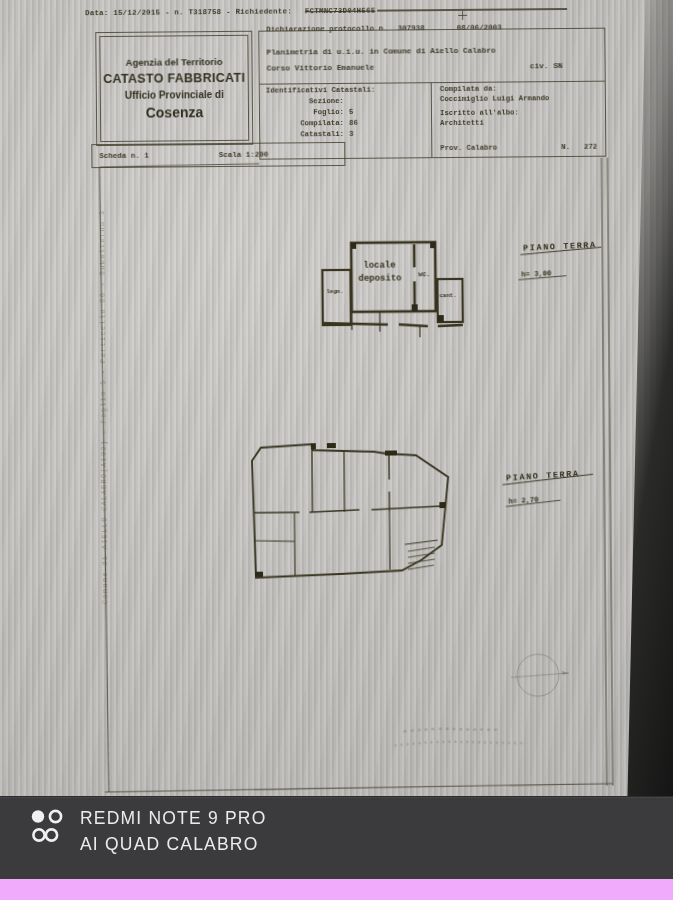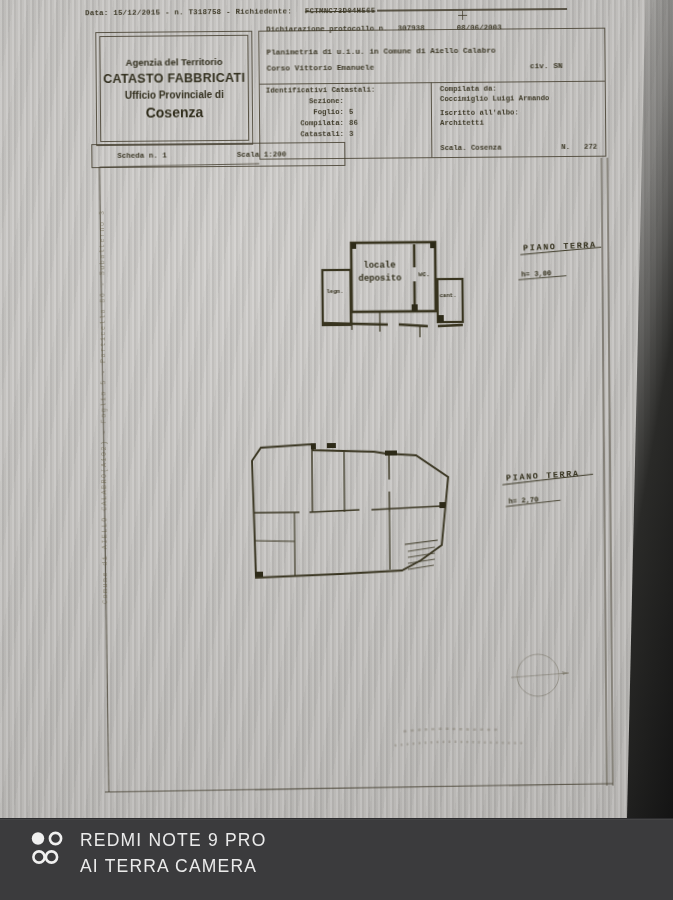--- a/index.html
+++ b/index.html
@@ -33,21 +33,21 @@
   .office-box{position:absolute;left:95px;top:30px;width:155px;height:112px;border:1.2px solid var(--line);}
   .office-inner{position:absolute;inset:3px;border:1px solid var(--line);display:flex;flex-direction:column;
     align-items:center;justify-content:center;gap:4px;text-align:center;}
   .office-l1{font-size:9.5px;text-align:center;}
   .office-l2{font-size:12.5px;letter-spacing:.3px;}
   .office-l3{font-size:10px;}
   .office-l4{font-size:14px;}
 
   .sheet-row{position:absolute;left:90px;top:142px;width:252px;height:22px;border:1.1px solid var(--line);
     display:flex;align-items:center;font-size:7.5px;}
-  .sheet-row .scheda{margin-left:25px;text-align:right;}
+  .sheet-row .scheda{margin-left:7px;text-align:right;}
   .sheet-row .scala{margin-left:70px;}
 
   .header-box{position:absolute;left:258px;top:30px;width:345px;height:127px;border:1.1px solid var(--line);}
   .protocol-row{position:absolute;left:7px;top:-6px;display:flex;align-items:center;font-size:7.5px;white-space:nowrap;}
   .protocol-row .num{margin-left:10px;}
   .protocol-row .date{margin-left:32px;}
   .planimetria{position:absolute;left:7px;top:17px;font-size:7.8px;white-space:nowrap;}
   .address-row{position:absolute;left:7px;right:42px;top:33px;display:flex;justify-content:space-between;font-size:7.8px;}
   .hdr-divider{position:absolute;left:0;right:0;top:52px;height:0;border-top:1.1px solid var(--line);}
   .cols{position:absolute;left:0;right:0;top:52px;bottom:0;display:flex;}
@@ -57,21 +57,21 @@
   .ids-row .lbl{width:78px;text-align:right;}
   .ids-row .val{margin-left:5px;}
   .col-comp{flex:1;display:flex;flex-direction:column;padding:3px 8px 4px 8px;box-sizing:border-box;font-size:7.3px;line-height:9.5px;}
   .comp-gap{height:5px;}
   .comp-bottom{margin-top:auto;display:flex;justify-content:space-between;}
   .comp-bottom .nlbl{margin-left:auto;margin-right:14px;}
 
   .drawing{position:absolute;left:85px;top:160px;}
 
   
-  .camera-bar{position:absolute;left:0;top:818px;width:673px;height:82px;background:#3b3b3d;
+  .camera-bar{position:absolute;left:0;top:796px;width:673px;height:82px;background:#3b3b3d;
     border-top:1px solid #2c2c2e;box-shadow:inset 0 1px 0 rgba(255,255,255,.05);}
   .camera-bar .icon{position:absolute;left:30px;top:11px;}
   .camera-text{position:absolute;left:80px;top:8px;color:#ebebeb;font-size:17.5px;letter-spacing:1.2px;
     line-height:26px;font-weight:500;}
 </style>
 </head>
 <body>
 
 <div class="photo">
   <div class="screen"></div>
@@ -131,21 +131,21 @@
             <span class="val">3</span>
           </div>
         </div>
         <div class="col-comp mono">
           <span>Compilata da:</span>
           <span>Coccimiglio Luigi Armando</span>
           <span class="comp-gap"></span>
           <span>Iscritto all'albo:</span>
           <span>Architetti</span>
           <div class="comp-bottom">
-            <span>Scala. Cosenza</span>
+            <span>Prov. Calabro</span>
             <span class="nlbl">N.</span>
             <span>272</span>
           </div>
         </div>
       </div>
     </div>
 
     <svg class="drawing" width="528" height="650" viewBox="0 0 528 650">
       <g stroke="rgba(62,56,40,.75)" stroke-width="1.1" fill="none">
         <path d="M13,5 L173,3"></path>
@@ -230,16 +230,16 @@
 
   <div class="camera-bar">
     <svg class="icon" width="38" height="38" viewBox="0 0 38 38">
       <circle cx="8" cy="8.5" r="6.2" fill="#f0f0f0"></circle>
       <circle cx="25.5" cy="8.5" r="5.6" fill="none" stroke="#f0f0f0" stroke-width="2.6"></circle>
       <circle cx="9" cy="27" r="5.6" fill="none" stroke="#f0f0f0" stroke-width="2.6"></circle>
       <circle cx="21.5" cy="27" r="5.6" fill="none" stroke="#f0f0f0" stroke-width="2.6"></circle>
     </svg>
     <div class="camera-text">
       <div>REDMI NOTE 9 PRO</div>
-      <div>AI TERRA CAMERA</div>
+      <div>AI QUAD CALABRO</div>
     </div>
   </div>
 </div>
 
 </body></html>

